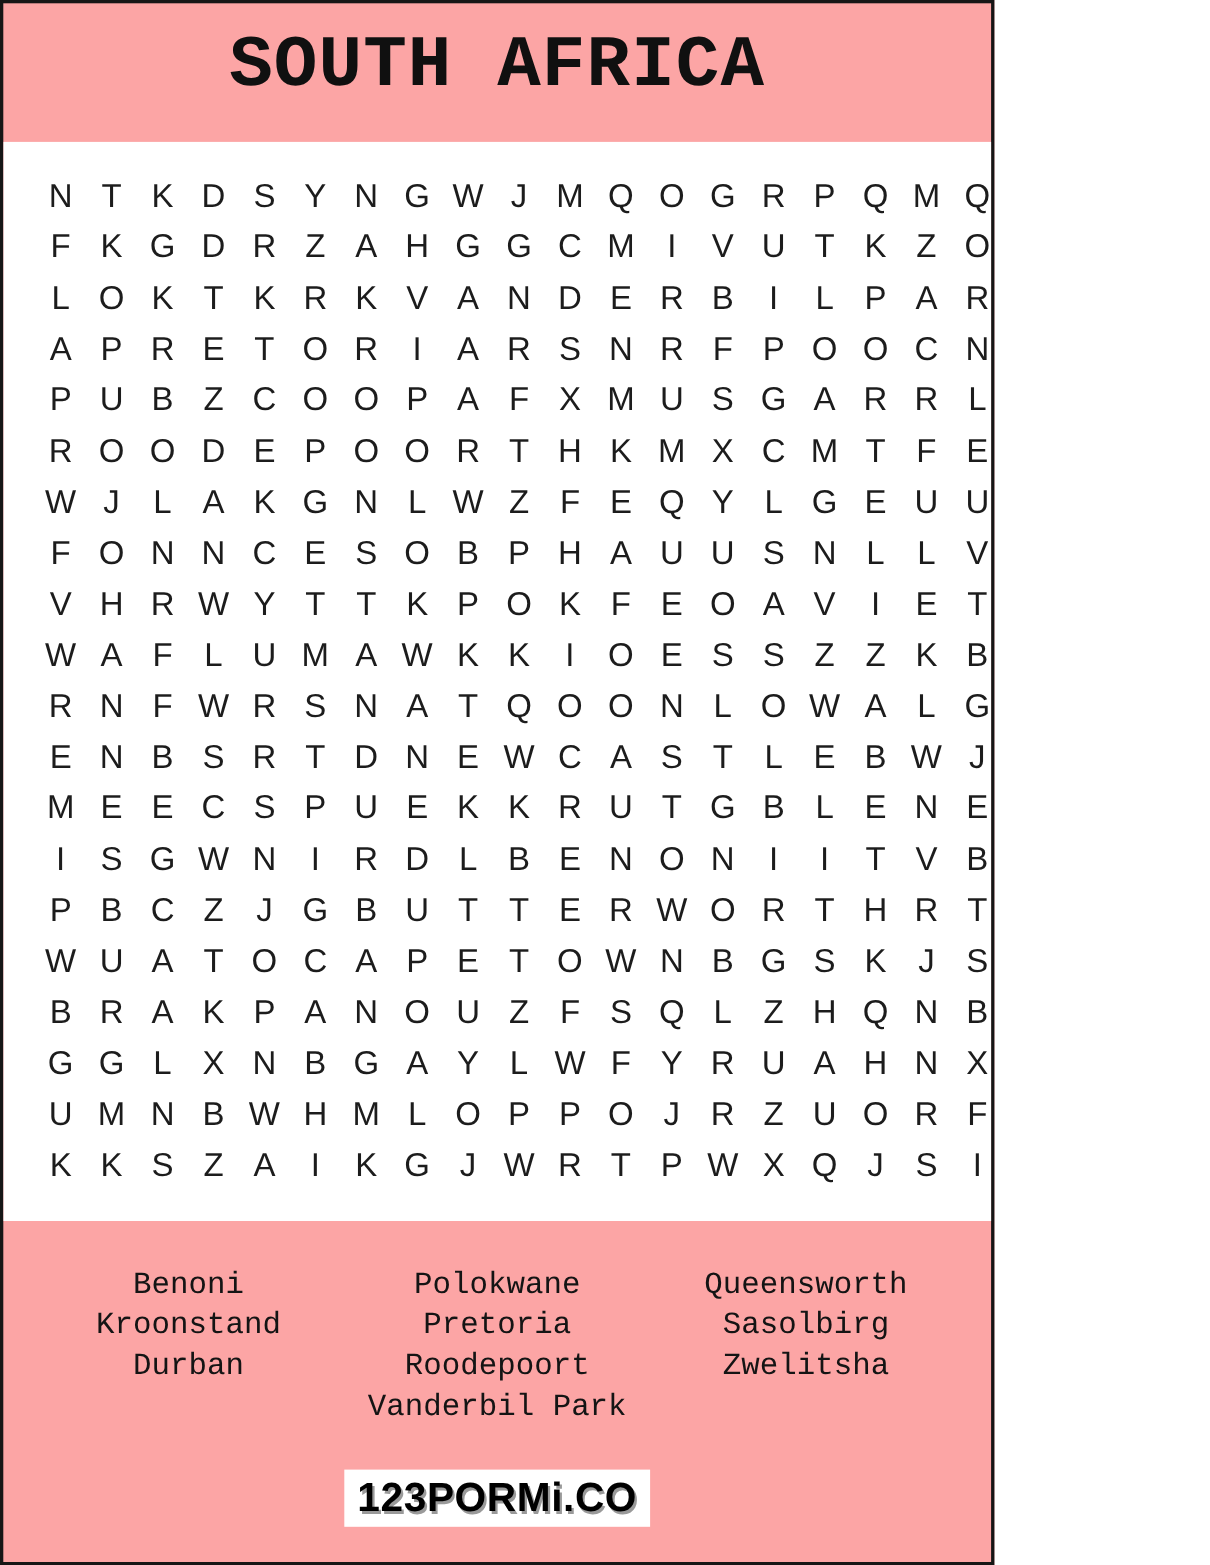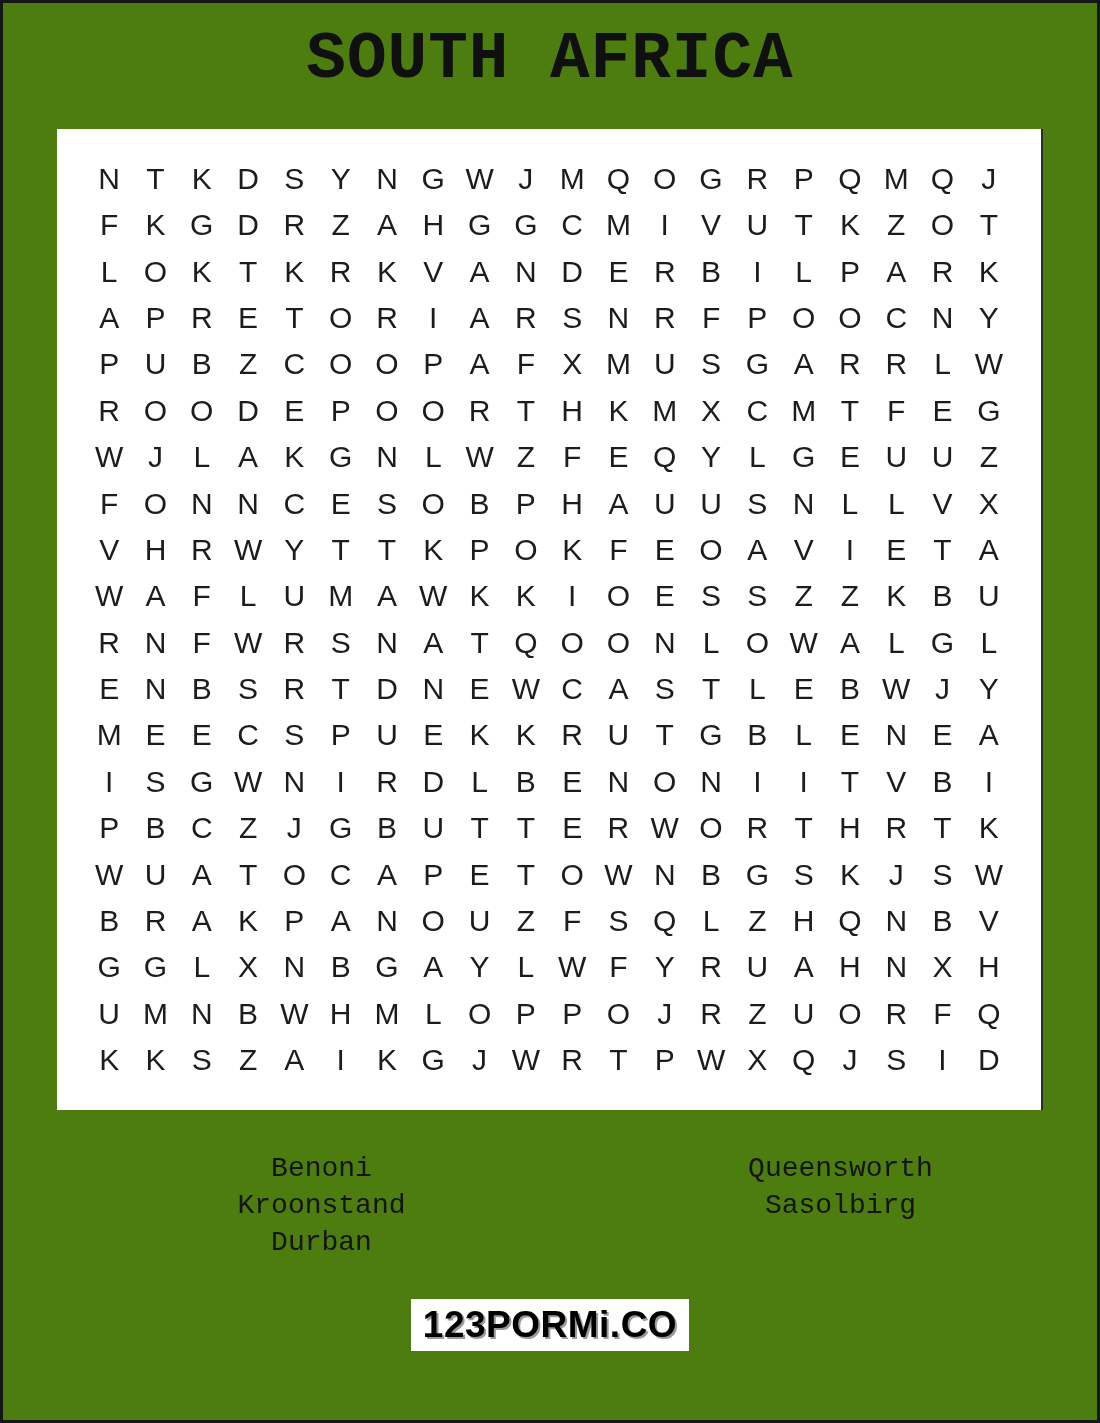--- a/index.html
+++ b/index.html
@@ -1,21 +1,21 @@
 <!DOCTYPE html>
 <html><head>
 <meta charset="utf-8">
 <style>
   html, body { margin: 0; padding: 0; }
   .page {
     position: relative;
-    width: 1100px;
+    width: 904px;
     height: 1423px;
     box-sizing: border-box;
-    background: #4d7c0f;
+    background: #fca5a5;
     border: 3px solid #161616;
     overflow: hidden;
     font-family: "Liberation Sans", sans-serif;
   }
   .title {
     margin: 14px 0 0 0;
     text-align: center;
     font-family: "Liberation Mono", "DejaVu Sans Mono", monospace;
     font-weight: bold;
     font-size: 66px;
@@ -47,21 +47,20 @@
     font-size: 30px;
     font-weight: 400;
     color: #1c1c1c;
   }
   .word-list {
     display: flex;
     width: 100%;
     box-sizing: border-box;
     padding: 0 28px;
     margin-top: 40px;
-    margin-left: 31px;
   }
   .word-col {
     flex: 1;
     text-align: center;
     font-family: "Liberation Mono", "DejaVu Sans Mono", monospace;
     font-size: 28px;
     line-height: 37px;
     color: #141414;
   }
   .word-item { display: block; white-space: nowrap; }
@@ -496,22 +495,29 @@
       </div>
   </div>
 
   <div class="word-list" id="word-list">
       <div class="word-col">
         <span class="word-item">Benoni</span>
         <span class="word-item">Kroonstand</span>
         <span class="word-item">Durban</span>
       </div>
       <div class="word-col">
+        <span class="word-item">Polokwane</span>
+        <span class="word-item">Pretoria</span>
+        <span class="word-item">Roodepoort</span>
+        <span class="word-item">Vanderbil Park</span>
+      </div>
+      <div class="word-col">
         <span class="word-item">Queensworth</span>
         <span class="word-item">Sasolbirg</span>
+        <span class="word-item">Zwelitsha</span>
       </div>
     </div>
 
   <div class="logo-box">
     <span class="logo-text">123PORMi.CO</span>
   </div>
 
 </div>
 
 </body></html>

